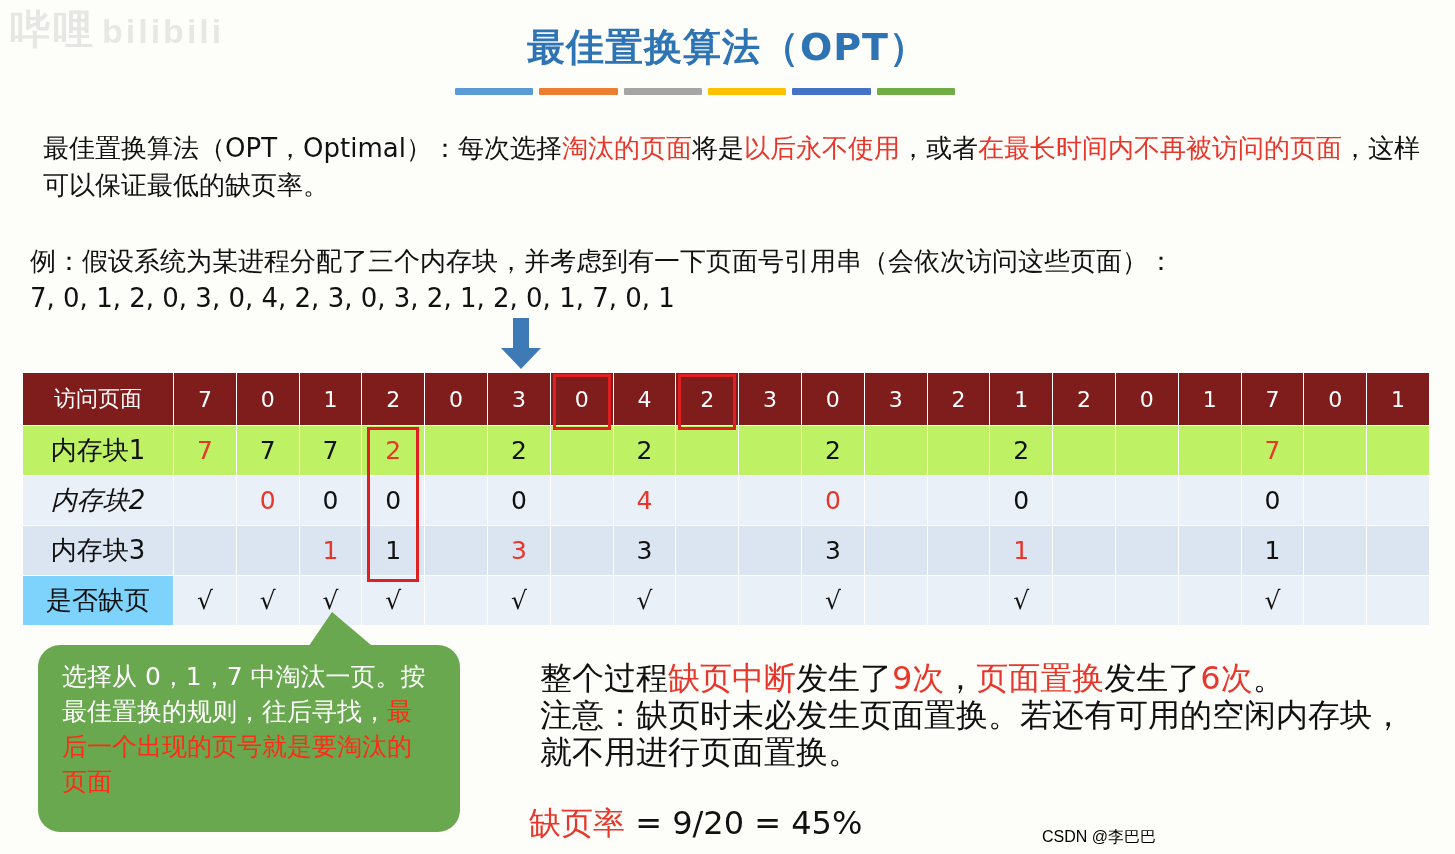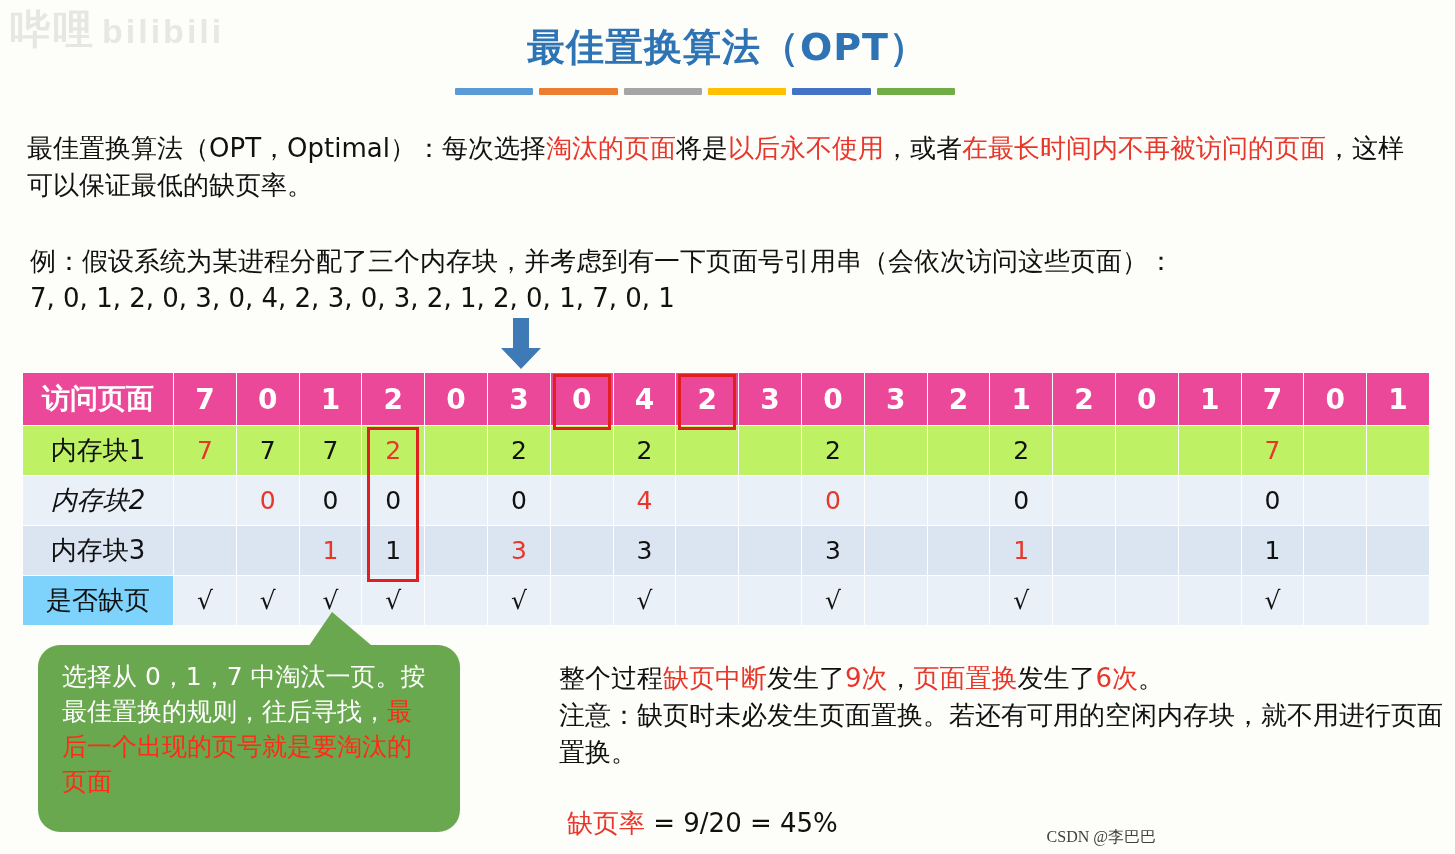--- a/index.html
+++ b/index.html
@@ -64,21 +64,21 @@
     border-radius: 1px;
   }
 
   
   .para {
     position: absolute;
     font-size: 26px;
     line-height: 37px;
     font-family: "DejaVu Sans", "Liberation Sans", sans-serif;
   }
-  .p1 { top: 130px; left: 27px; width: 1395px; }
+  .p1 { top: 130px; left: 43px; width: 1395px; }
   .p2 { top: 243px; left: 30px; width: 1395px; }
   .red { color: #e8362a; }
   .blk { color: #111; }
 
   
   .arrow {
     position: absolute;
     left: 500px;
     top: 318px;
     width: 42px;
@@ -99,25 +99,25 @@
     font-family: "DejaVu Sans", "Liberation Sans", sans-serif;
   }
   table.mem td {
     border: 1px solid #ffffff;
     text-align: center;
     font-size: 25px;
     height: 49px;
     padding: 0;
   }
   table.mem tr.head td {
-    background: #ec4899;
+    background: #7f1d1d;
     color: #ffffff;
-    font-weight: bold;
+    font-weight: normal;
     height: 52px;
-    font-size: 28px;
+    font-size: 22px;
   }
   table.mem tr.r1 td { background: #bef264; }
   table.mem tr.r2 td { background: #eaf0f8; }
   table.mem tr.r3 td { background: #dbe5f1; }
   table.mem tr.r4 td { background: #eaf0f8; }
   table.mem td.label {
     width: 150px;
     font-size: 26px;
     color: #111;
     background: #dbe5f1;
@@ -162,35 +162,34 @@
     width: 0;
     height: 0;
     border-left: 30px solid transparent;
     border-right: 52px solid transparent;
     border-bottom: 44px solid #6aa84f;
   }
 
   
   .note {
     position: absolute;
-    font-size: 26px;
+    font-size: 32px;
     line-height: 37px;
     font-family: "DejaVu Sans", "Liberation Sans", sans-serif;
-    margin-left: 19px;
   }
   .n1 { top: 660px; left: 540px; width: 890px; }
-  .n2 { top: 805px; left: 548px; width: 890px; }
+  .n2 { top: 805px; left: 529px; width: 890px; }
 
   .csdn {
     position: absolute;
     right: 10px;
     bottom: 6px;
     font-size: 16px;
-    color: #404040;
-    font-family: Liberation Serif, serif;
+    color: #000000;
+    font-family: Liberation Sans, sans-serif;
   }
 </style>
 </head>
 <body>
 
 <div class="slide">
 
   <div class="watermark">
     <span>哔哩</span><span class="wm2">bilibili</span>
   </div>

